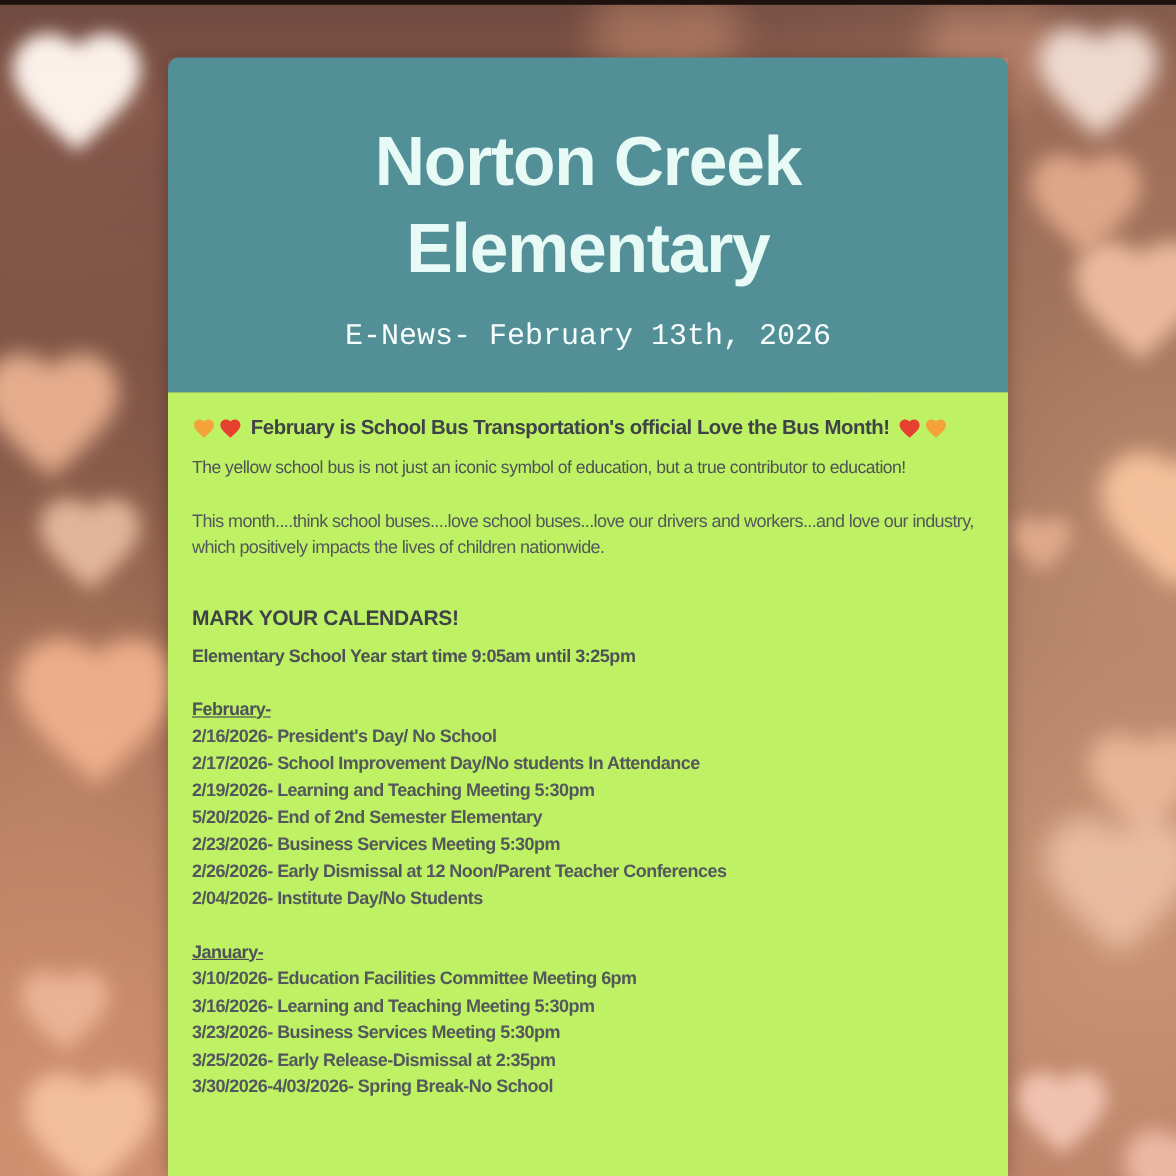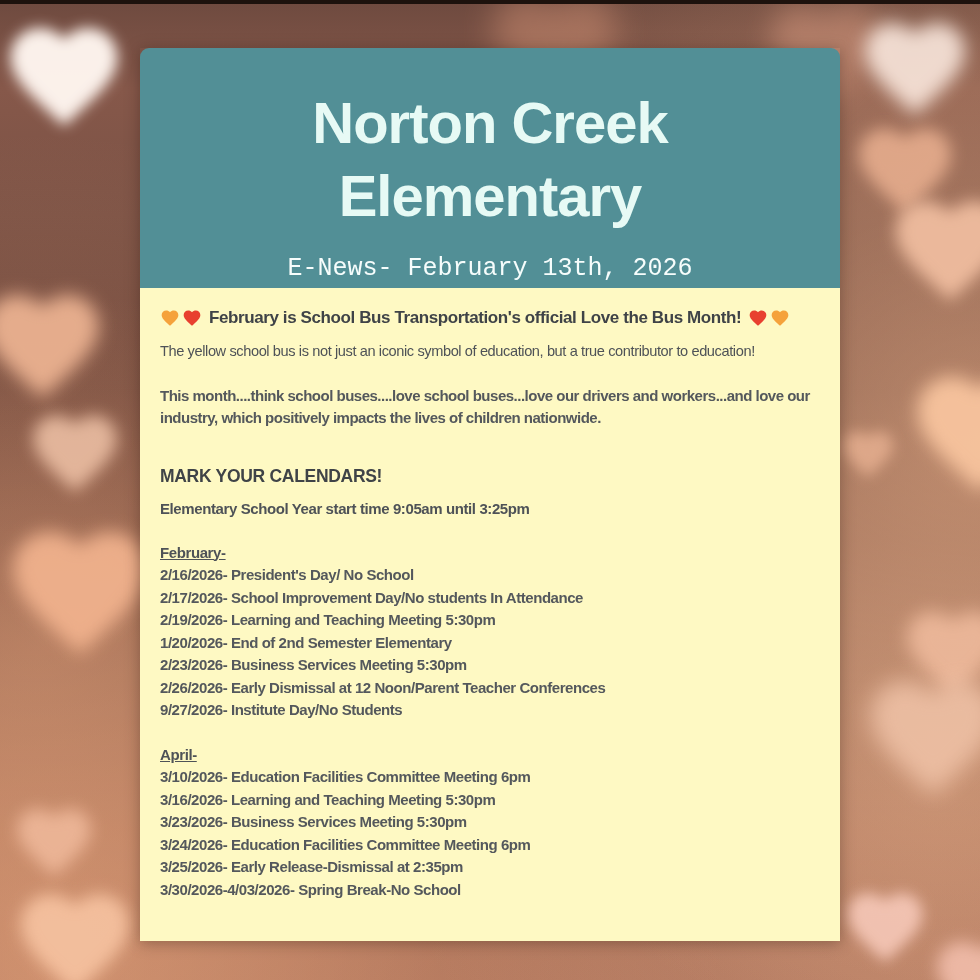--- a/index.html
+++ b/index.html
@@ -23,52 +23,52 @@
   .bh{position:absolute;}
   .bh svg{display:block;width:100%;height:100%;}
   .topbar{position:absolute;left:0;top:0;width:100%;height:4px;background:#1d120d;}
 
   
   .card{
     position:absolute;left:140px;top:48px;width:700px;
     box-shadow:0 2px 14px rgba(40,20,12,.35);
   }
   .hero{
-    height:240px;border-radius:9px 9px 0 0;
-    box-sizing:border-box;padding-top:38px;
+    height:279px;border-radius:9px 9px 0 0;
+    box-sizing:border-box;padding-top:50px;
     text-align:center;
   }
   .hero .title{
     margin:0;font-size:58px;line-height:73px;font-weight:bold;
     letter-spacing:-1px;
   }
   .hero .title span{display:block;}
   .hero .sub{
     margin:22px 0 0 0;font-size:25px;line-height:30px;font-weight:normal;
     color:#f6fdfc;letter-spacing:0px;font-family:Liberation Mono, monospace;
   }
   .sheet{
-    background:#fef9c3;min-height:653px;box-sizing:border-box;
+    background:#bef264;min-height:653px;box-sizing:border-box;
     padding:18px 20px 0 20px;color:#53575b;
   }
   .headline{
     margin:0;display:flex;align-items:center;
     font-size:17px;line-height:24px;font-weight:bold;color:#3f4347;
     letter-spacing:-0.4px;white-space:nowrap;
   }
   .hicon{width:20px;height:20px;flex:0 0 auto;display:inline-block;}
   .hicon svg{display:block;width:20px;height:20px;}
   .hicon + .hicon{margin-left:2px;}
   .htext{margin:0 7px;}
   .bold-par{
     margin:10px 0 0 0;font-size:14.6px;line-height:22.5px;font-weight:normal;
     letter-spacing:-0.4px;color:#4e5257;
   }
   .norm-par{
-    margin:22px 0 0 0;font-size:15px;line-height:22.5px;font-weight:bold;
+    margin:22px 0 0 0;font-size:15px;line-height:22.5px;font-weight:normal;
     letter-spacing:-0.5px;color:#54585c;
   }
   .headline2{
     margin:34px 0 0 0;font-size:17.5px;line-height:24px;font-weight:bold;
     color:#3f4347;letter-spacing:-0.3px;
   }
   .center-note{
     margin:9px 0 0 0;font-size:15px;line-height:23px;font-weight:bold;
     letter-spacing:-0.4px;color:#4e5257;
   }
@@ -221,31 +221,30 @@
 
       <h2 class="headline2">MARK YOUR CALENDARS!</h2>
 
       <p class="center-note">Elementary School Year start time 9:05am until 3:25pm</p>
 
       <div class="month-block">
         <div class="month-label">February-</div>
         <div class="evt">2/16/2026- President's Day/ No School</div>
         <div class="evt">2/17/2026- School Improvement Day/No students In Attendance</div>
         <div class="evt">2/19/2026- Learning and Teaching Meeting 5:30pm</div>
-        <div class="evt">1/20/2026- End of 2nd Semester Elementary</div>
+        <div class="evt">5/20/2026- End of 2nd Semester Elementary</div>
         <div class="evt">2/23/2026- Business Services Meeting 5:30pm</div>
         <div class="evt">2/26/2026- Early Dismissal at 12 Noon/Parent Teacher Conferences</div>
-        <div class="evt">9/27/2026- Institute Day/No Students</div>
+        <div class="evt">2/04/2026- Institute Day/No Students</div>
       </div>
 
       <div class="month-block">
-        <div class="month-label">April-</div>
+        <div class="month-label">January-</div>
         <div class="evt">3/10/2026- Education Facilities Committee Meeting 6pm</div>
         <div class="evt">3/16/2026- Learning and Teaching Meeting 5:30pm</div>
         <div class="evt">3/23/2026- Business Services Meeting 5:30pm</div>
-        <div class="evt">3/24/2026- Education Facilities Committee Meeting 6pm</div>
         <div class="evt">3/25/2026- Early Release-Dismissal at 2:35pm</div>
         <div class="evt">3/30/2026-4/03/2026- Spring Break-No School</div>
       </div>
 
     </div>
   </div>
 </div>
 
 </body></html>

